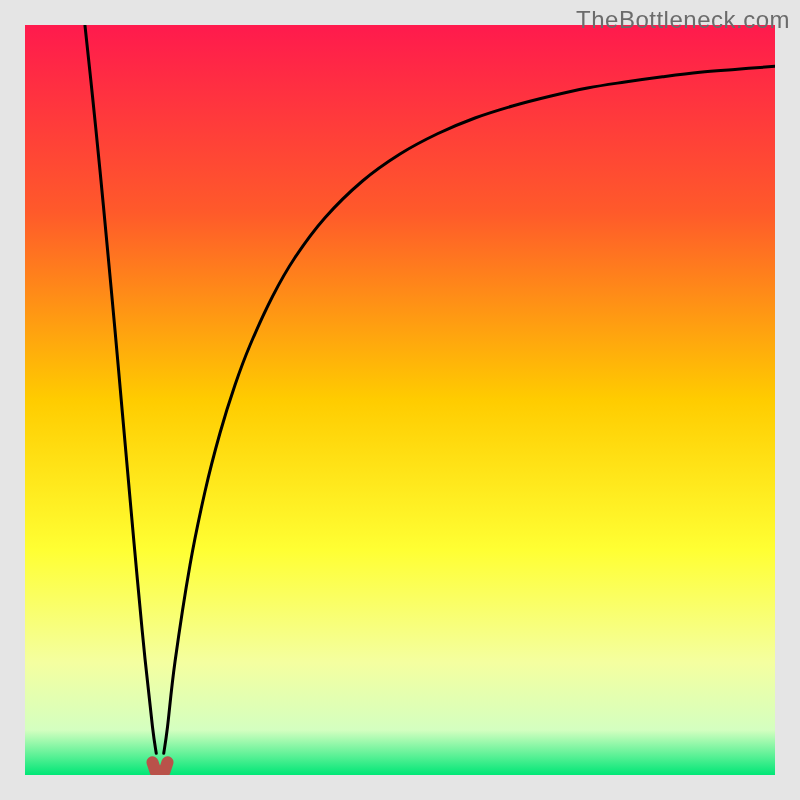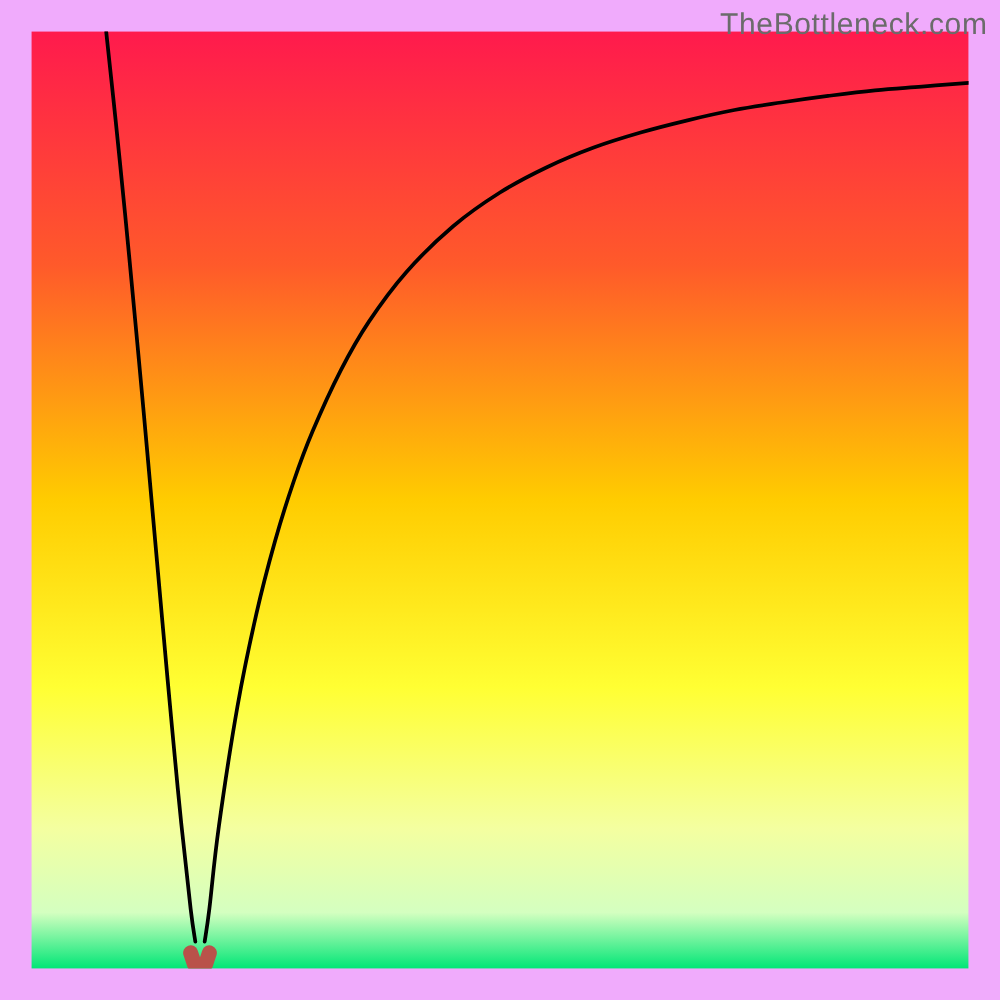--- a/index.html
+++ b/index.html
@@ -10,21 +10,21 @@
     background: #000;
     overflow: hidden;
     font-family: Arial, Helvetica, sans-serif;
   }
   .frame {
     position: absolute;
     left: 0;
     top: 0;
     width: 800px;
     height: 800px;
-    background: #f0abfc;
+    background: #e5e5e5;
   }
   .plot {
     position: absolute;
     left: 25px;
     top: 25px;
     width: 750px;
     height: 750px;
     overflow: hidden;
   }
   .watermark {

